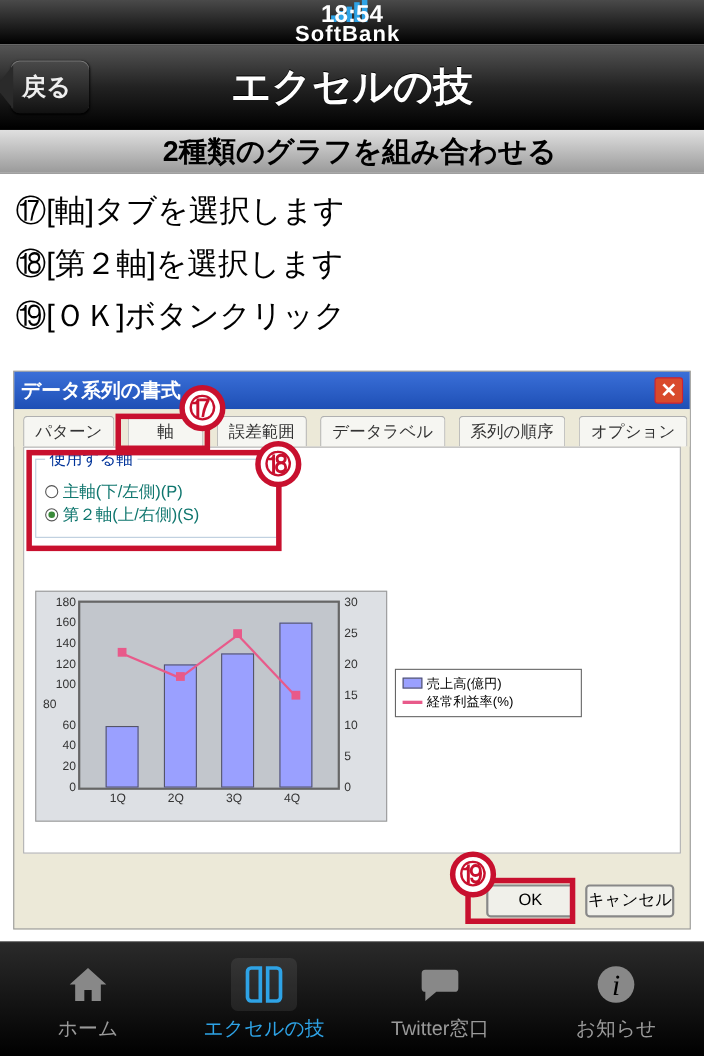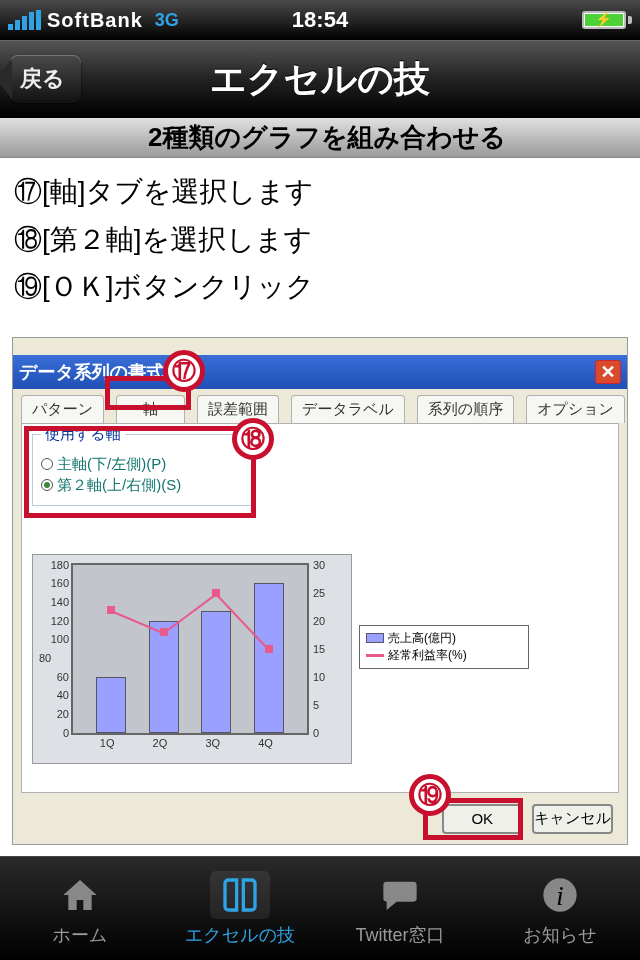--- a/index.html
+++ b/index.html
@@ -1,18 +1,18 @@
 <!DOCTYPE html>
 <html><head>
 <meta charset="utf-8">
 <style>
   * { box-sizing: border-box; margin: 0; padding: 0; }
   html, body { width: 640px; height: 960px; font-family: "Hiragino Kaku Gothic Pro", "Meiryo", sans-serif; background:#000; color:#000; }
   
-  .statusbar { height:40px; background:linear-gradient(#4a4a4a,#000); color:#fff; display:flex; align-items:center; padding:0 8px; font-size:20px; font-weight:bold; }
+  .statusbar { height:40px; background:linear-gradient(#4a4a4a,#000); color:#fff; display:flex; align-items:center; padding:0 8px; font-size:20px; font-weight:bold;flex-direction:column; }
   .signal { display:flex; gap:2px; align-items:flex-end; height:20px; margin-right:6px;}
   .signal b { width:5px; background:#2ea3e6; display:block;}
   .signal b:nth-child(1){height:6px}.signal b:nth-child(2){height:10px}.signal b:nth-child(3){height:14px}.signal b:nth-child(4){height:18px}.signal b:nth-child(5){height:20px}
   .carrier { margin-right:8px; letter-spacing:1px;}
   .nettype { color:#2ea3e6; font-size:18px; margin-right:auto; padding-left:4px;}
   .clock   { position:absolute; left:0; right:0; text-align:center; font-size:22px; color:#fff; pointer-events:none;}
   .battery { display:flex; align-items:center; gap:2px; margin-left:auto;}
   .battcell{ width:44px; height:18px; border:2px solid #bbb; border-radius:3px; position:relative; background:#fff;}
   .battfill{ position:absolute; inset:1px; background:#4cd137;}
   .batttip { width:4px; height:8px; background:#bbb; border-radius:0 2px 2px 0;}
@@ -21,21 +21,21 @@
   .navhdr { height:78px; background:linear-gradient(#555,#222 50%,#000); display:flex; align-items:center; position:relative; border-top:1px solid #666; border-bottom:1px solid #000;}
   .backbtn{ margin-left:10px; height:48px; display:flex; align-items:center; color:#eee; font-size:22px; font-weight:bold; background:linear-gradient(#4a4a4a,#111); padding:0 16px 0 10px; border-radius:8px; position:relative; box-shadow:inset 0 1px 0 #777,0 1px 2px #000;}
   .backbtn::before{content:""; position:absolute; left:-14px; top:4px; width:0;height:0;border-top:20px solid transparent;border-bottom:20px solid transparent;border-right:16px solid #2a2a2a;}
   .navtitle{ position:absolute; left:0; right:0; text-align:center; color:#fff; font-size:36px; font-weight:bold; text-shadow:0 -1px 0 #000; pointer-events:none;}
   
   .content { height:738px; background:#fff; overflow:hidden;}
   .subhdr  { height:40px; background:linear-gradient(#e0e0e0,#9a9a9a); font-size:26px; font-weight:bold; display:flex; align-items:center; justify-content:center; border-bottom:1px solid #888;padding-left:14px;}
   .steps   { padding:10px 14px; font-size:28px; line-height:1.7;}
   .shot    { margin:16px 12px 0; border:1px solid #999; background:#ece9d8; position:relative; height:508px;}
   
-  .xptitle { height:34px; background:linear-gradient(#3a6fd8,#1e4fb5); color:#fff; font-size:18px; display:flex; align-items:center; padding:0 6px; font-weight:bold;margin-top:17px;}
+  .xptitle { height:34px; background:linear-gradient(#3a6fd8,#1e4fb5); color:#fff; font-size:18px; display:flex; align-items:center; padding:0 6px; font-weight:bold;}
   .xptitle .xclose{ margin-left:auto; width:26px; height:24px; background:#d94a2c; border:1px solid #c23; display:flex; align-items:center; justify-content:center; color:#fff; font-weight:bold; border-radius:3px;}
   
   .tabstrip{ display:flex; gap:12px; padding:6px 8px 0; background:#ece9d8;}
   .tab     { font-size:15px; padding:4px 10px; background:#f6f6f2; border:1px solid #b0b0b0; border-bottom:none; border-radius:4px 4px 0 0; color:#333; white-space:nowrap;}
   .tabbody { margin:0 8px; border:1px solid #b0b0b0; background:#fff; height:370px; position:relative;}
   
   .grp     { position:absolute; left:10px; top:10px; width:220px; padding:18px 8px 8px; border:1px solid #bcd; font-size:15px; color:#00c;}
   .grp .legend{ position:absolute; top:-10px; left:8px; background:#fff; padding:0 4px; color:#003399; font-weight:normal;}
   .radio   { display:flex; align-items:center; gap:4px; margin:2px 0; color:#0f766e;}
   .radio .dot{ width:12px; height:12px; border:1px solid #555; border-radius:50%; display:inline-flex; align-items:center; justify-content:center;}

